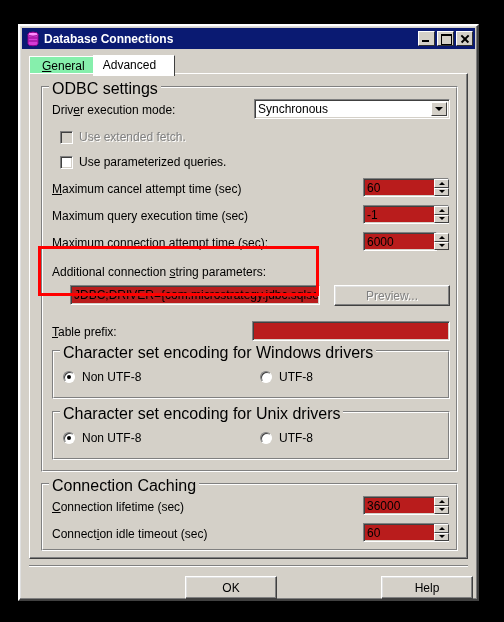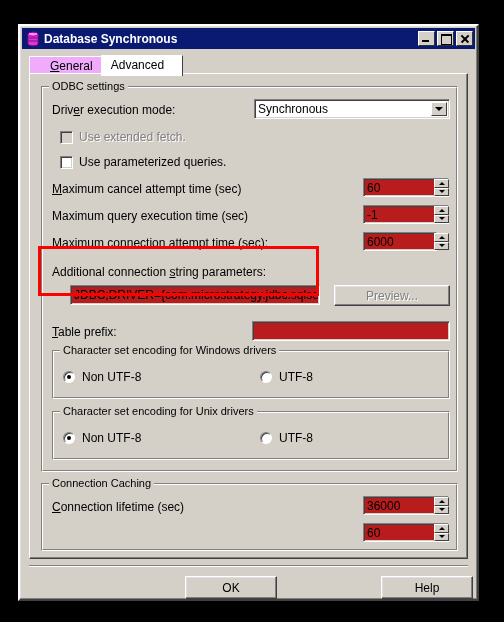--- a/index.html
+++ b/index.html
@@ -82,22 +82,22 @@
   .tabstrip {
     position: relative;
     margin: 5px 0 0 9px;
     height: 20px;
     display: flex;
     align-items: flex-end;
     font-size: 12px;
   }
   .tab {
     height: 18px;
-    padding: 1px 8px 0 20px;
-    background: #f0abfc;
+    padding: 1px 8px 0 12px;
+    background: #86efac;
     border-top: 1px solid #ffffff;
     border-left: 1px solid #ffffff;
     border-right: 1px solid #808080;
     display: flex; align-items: center;
     color: #000;
     cursor: default;
     position: relative;
   }
   .tab.active {
     height: 21px;
@@ -139,21 +139,21 @@
     border: 1px solid #ffffff;
     border-right-color: #808080;
     border-bottom-color: #808080;
     pointer-events:none;
   }
   .group > .legend {
     position: absolute;
     top: -7px; left: 7px;
     background: #d4d0c8;
     padding: 0 3px;
-    font-size: 11px;
+    font-size: 16px;
     color: #000;
     white-space: nowrap;
     z-index: 2;
   }
 
   
   .lbl {
     position: absolute;
     font-size: 12px;
     color: #000;
@@ -309,21 +309,21 @@
   <div class="titlebar">
     <div class="title-icon">
       <svg class="db-ico" width="16" height="16" viewBox="0 0 16 16">
         <ellipse cx="8" cy="3.2" rx="5" ry="2" fill="#ff66ff" stroke="#8b008b" stroke-width="1"></ellipse>
         <path d="M3 3.2 v9.6 a5 2 0 0 0 10 0 V3.2 z" fill="#d63bd6" stroke="#8b008b" stroke-width="1"></path>
         <ellipse cx="8" cy="3.2" rx="5" ry="2" fill="#ff8cff" stroke="#8b008b" stroke-width="1"></ellipse>
         <path d="M3.6 7 h8.8" stroke="#8b008b" stroke-width="1"></path>
         <path d="M3.6 10 h8.8" stroke="#8b008b" stroke-width="1"></path>
       </svg>
     </div>
-    <div class="title-text">Database Synchronous</div>
+    <div class="title-text">Database Connections</div>
     <div class="winbtns">
       <div class="winbtn btn-min"></div>
       <div class="winbtn btn-max"></div>
       <div class="winbtn btn-close">
           <span class="x1"></span>
           <span class="x2"></span>
         </div>
     </div>
   </div>
 
@@ -465,20 +465,23 @@
       </div>
       <div class="spin" style="left:392px; top:13px; height:17px;">
         <div>
             <span class="tri-up"></span>
           </div>
         <div>
             <span class="tri-dn"></span>
           </div>
       </div>
 
+      <div class="lbl" style="left:10px; top:43px;">
+        <span>Connect<span class="u">i</span>on idle timeout (sec)</span>
+      </div>
       <div class="field" style="left:321px; top:39px; width:86px; height:19px;">
         <span>60</span>
       </div>
       <div class="spin" style="left:392px; top:40px; height:17px;">
         <div>
             <span class="tri-up"></span>
           </div>
         <div>
             <span class="tri-dn"></span>
           </div>

